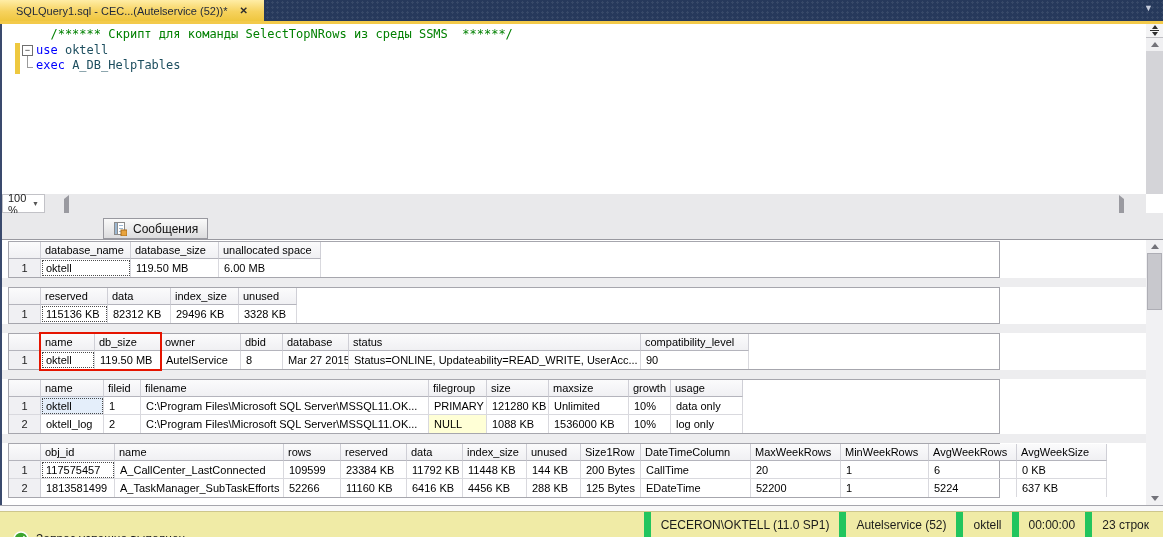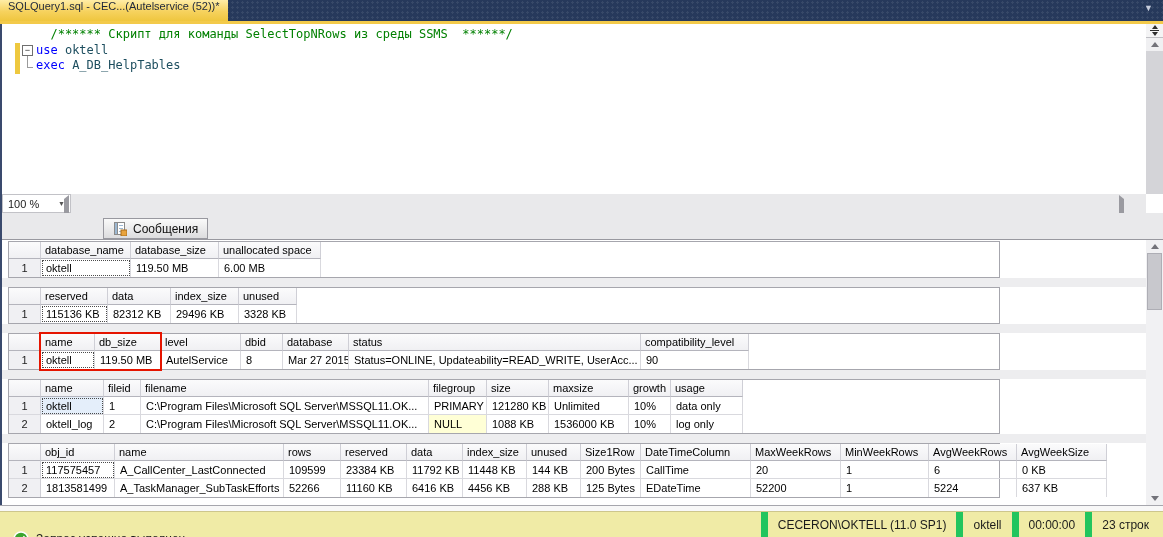--- a/index.html
+++ b/index.html
@@ -6,22 +6,22 @@
   body { background:#888; font-family:"Liberation Sans",sans-serif; }
   .window { position:relative; width:1163px; height:537px; background:#fff; overflow:hidden;
             font-family:"Liberation Sans",sans-serif; }
 
   
   .tabstrip { position:absolute; left:0; top:0; width:1163px; height:21px;
     background-color:var(--tabstrip_bg);
     background-image:radial-gradient(rgba(255,255,255,.08) 1px, transparent 1.2px);
     background-size:5px 5px; }
   .doc-tab { position:absolute; left:0; top:0; height:21px; display:inline-flex; align-items:center;
-    gap:12px; padding:0 8px; background:linear-gradient(180deg,#ffeda6 0%,#f6d25e 55%,#efc63e 100%);
-    color:#1d2append63a; color:#1d263a; font-size:11px; white-space:nowrap;flex-direction:column; }
+    gap:12px; padding:0 16px; background:linear-gradient(180deg,#ffeda6 0%,#f6d25e 55%,#efc63e 100%);
+    color:#1d2append63a; color:#1d263a; font-size:11px; white-space:nowrap; }
   .doc-tab-close { font-size:10px; color:#2c2c2c; font-weight:bold; }
   .tab-dd { position:absolute; right:10px; top:3px; color:#c6cddc; font-size:9px; }
   .tab-underline { position:absolute; left:0; top:21px; width:1163px; height:3px; background:var(--accent_yellow); }
 
   
   .editor { position:absolute; left:2px; top:24px; width:1144px; height:170px; background:#fff; }
   .change-bar { position:absolute; left:13px; top:19px; width:5px; height:31px; background:var(--changebar_yellow); }
   .fold-box { position:absolute; left:20px; top:21px; width:11px; height:11px; border:1px solid #6f6f6f;
     background:#fff; font-size:9px; line-height:8px; text-align:center; color:#222; }
   .fold-vline { position:absolute; left:25px; top:32px; width:1px; height:11px; background:#9b9b9b; }
@@ -40,21 +40,21 @@
   .tri-down { width:0; height:0; border-left:4px solid transparent; border-right:4px solid transparent; border-top:5px solid #73737a; }
   .tri-left { width:0; height:0; border-top:4px solid transparent; border-bottom:4px solid transparent; border-right:5px solid #9a9aa0; }
   .tri-right{ width:0; height:0; border-top:4px solid transparent; border-bottom:4px solid transparent; border-left:5px solid #9a9aa0; }
   .grip-icon { display:flex; flex-direction:column; align-items:center; gap:1px; }
   .grip-icon .bar { width:9px; height:1px; background:#2c2c2c; }
   .grip-icon .t-up { width:0;height:0;border-left:3px solid transparent;border-right:3px solid transparent;border-bottom:4px solid #2c2c2c; }
   .grip-icon .t-dn { width:0;height:0;border-left:3px solid transparent;border-right:3px solid transparent;border-top:4px solid #2c2c2c; }
 
   
   .bottombar { position:absolute; left:2px; top:194px; width:1144px; height:19px; background:#e9e9eb; }
-  .zoom-box { position:absolute; left:0; top:0; width:69px; height:19px; background:#fff; border:1px solid #c2c2c7;
+  .zoom-box { position:absolute; left:0; top:0; width:43px; height:19px; background:#fff; border:1px solid #c2c2c7;
     font-size:11px; color:#222; display:flex; align-items:center; justify-content:space-between; padding:0 5px; }
   .zoom-box .dd { font-size:7px; color:#555; }
   .hs-left { position:absolute; left:62px; top:5px; }
   .hs-right { position:absolute; right:22px; top:5px; }
   .bb-corner { position:absolute; right:0; top:194px; width:17px; height:19px; background:#fff; }
 
   
   .results-tabbar { position:absolute; left:2px; top:213px; width:1161px; height:27px; background:#e9e9eb;
     border-bottom:1px solid #98989f; }
   .rtab { position:absolute; bottom:0; height:21px; display:inline-flex; align-items:center; gap:6px;
@@ -222,21 +222,21 @@
             <col style="width: 42px;">
             <col style="width: 66px;">
             <col style="width: 292px;">
             <col style="width: 108px;">
           </colgroup>
           <thead>
             <tr>
               <th class="corner"></th>
               <th>name</th>
               <th>db_size</th>
-              <th>level</th>
+              <th>owner</th>
               <th>dbid</th>
               <th>database</th>
               <th>status</th>
               <th>compatibility_level</th>
             </tr>
           </thead>
           <tbody>
             <tr>
               <td class="rowhdr">1</td>
               <td class="sel">oktell</td>
@@ -395,19 +395,20 @@
   <div class="statusbar">
     <span class="st-msg">
       <svg width="16" height="16" viewBox="0 0 16 16">
         <circle cx="8" cy="8" r="7" fill="#3da52e" stroke="#ffffff" stroke-width="1.5"></circle>
         <path d="M4.5 8.2 L7 10.6 L11.5 5.4" fill="none" stroke="#ffffff" stroke-width="1.8"></path>
       </svg>
       <span>Запрос успешно выполнен.</span>
     </span>
     <span class="st-right">
       <span class="st-item">CECERON\OKTELL (11.0 SP1)</span>
+      <span class="st-item">Autelservice (52)</span>
       <span class="st-item">oktell</span>
       <span class="st-item">00:00:00</span>
       <span class="st-item">23 строк</span>
     </span>
   </div>
 
 </div>
 
 </body></html>

